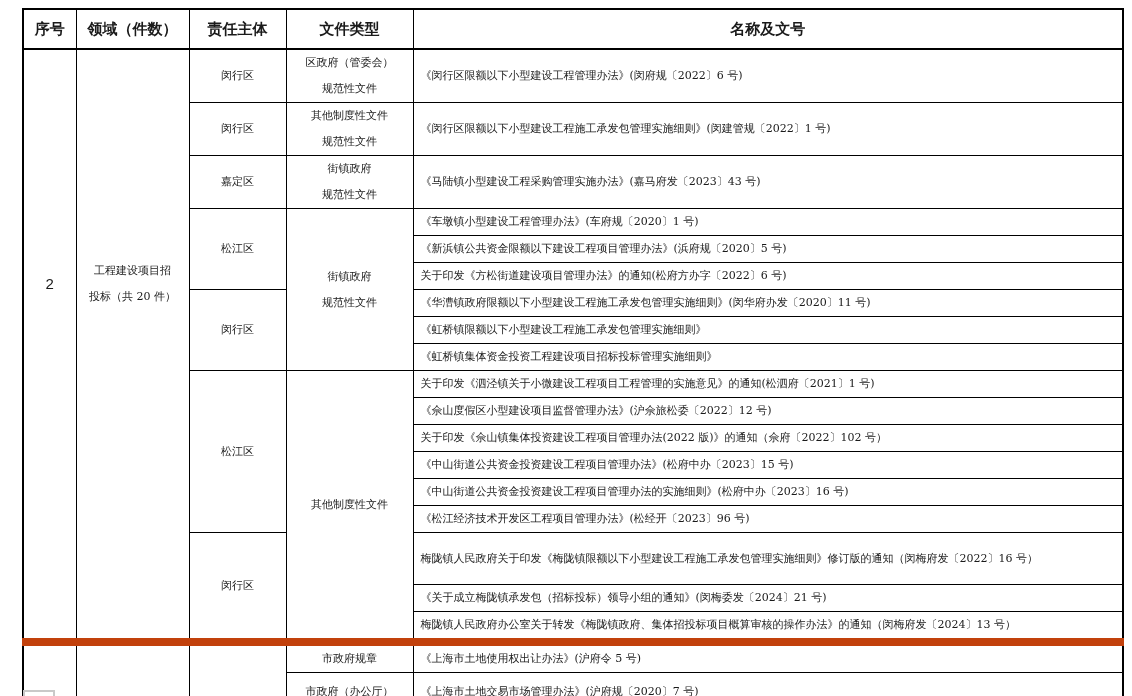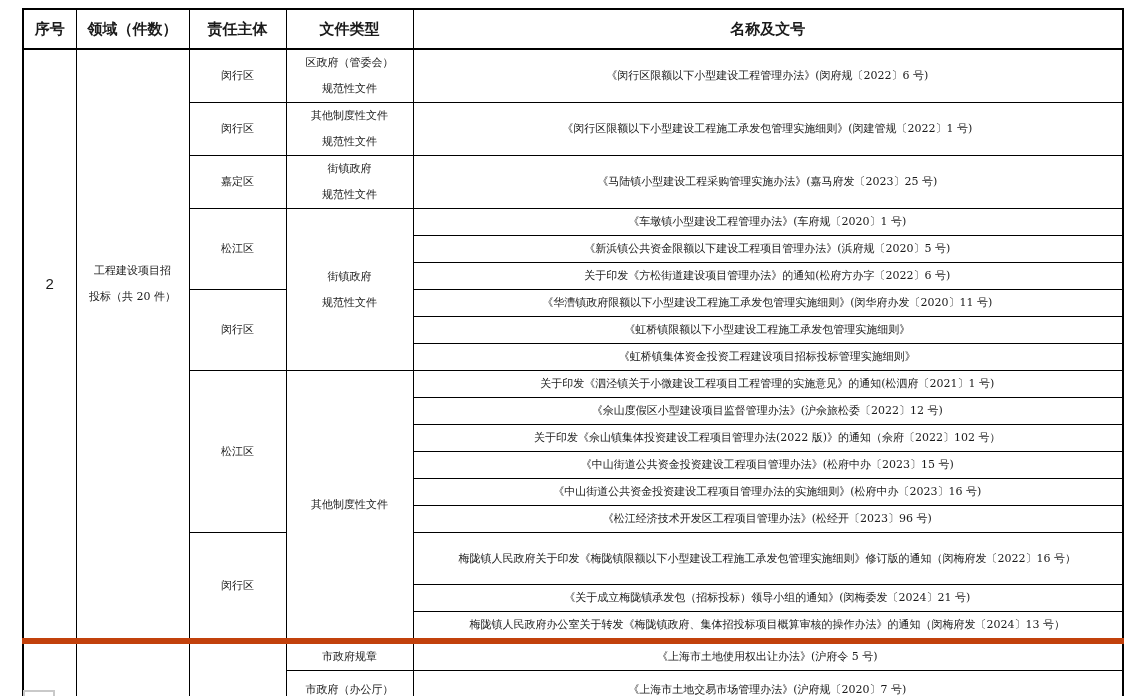--- a/index.html
+++ b/index.html
@@ -33,40 +33,40 @@
     text-align: center;
     white-space: nowrap;
   }
   .doc-table td {
     font-family: "DejaVu Serif", serif;
     font-size: 11px;
     line-height: 26px;
     text-align: center;
   }
   .doc-table td.name-cell {
-    text-align: center;
+    text-align: left;
     padding: 0 8px 0 7px;
   }
   .doc-table td .cl {
     white-space: nowrap;
   }
   td.serial-cell {
     font-size: 15px;
     font-family: "Liberation Sans", sans-serif;
   }
   td.lift {
     padding-bottom: 120px;
   }
   tr.hdr { height: 40px; }
   tr.h26 { height: 26px; }
   tr.h27 { height: 27px; }
   tr.h39 { height: 39px; }
   tr.h52 { height: 52px; }
   tr.h53 { height: 53px; }
-  tr.section-start td { border-top: 6px solid #c2410c; }
+  tr.section-start td { border-top: 8px solid #c2410c; }
   .page-fragment {
     position: absolute;
     left: 23px;
     top: 690px;
     width: 28px;
     height: 14px;
     border: 2px solid #c9c9c9;
     background: #ffffff;
   }
 </style>
@@ -111,21 +111,21 @@
         <div class="cl">规范性文件</div>
       </td>
       <td class="name-cell">《闵行区限额以下小型建设工程施工承发包管理实施细则》(闵建管规〔2022〕1 号)</td>
     </tr>
     <tr class="h52">
       <td>嘉定区</td>
       <td>
         <div class="cl">街镇政府</div>
         <div class="cl">规范性文件</div>
       </td>
-      <td class="name-cell">《马陆镇小型建设工程采购管理实施办法》(嘉马府发〔2023〕25 号)</td>
+      <td class="name-cell">《马陆镇小型建设工程采购管理实施办法》(嘉马府发〔2023〕43 号)</td>
     </tr>
     <tr class="h26">
       <td rowspan="3">松江区</td>
       <td rowspan="6">
         <div class="cl">街镇政府</div>
         <div class="cl">规范性文件</div>
       </td>
       <td class="name-cell">《车墩镇小型建设工程管理办法》(车府规〔2020〕1 号)</td>
     </tr>
     <tr class="h26">

